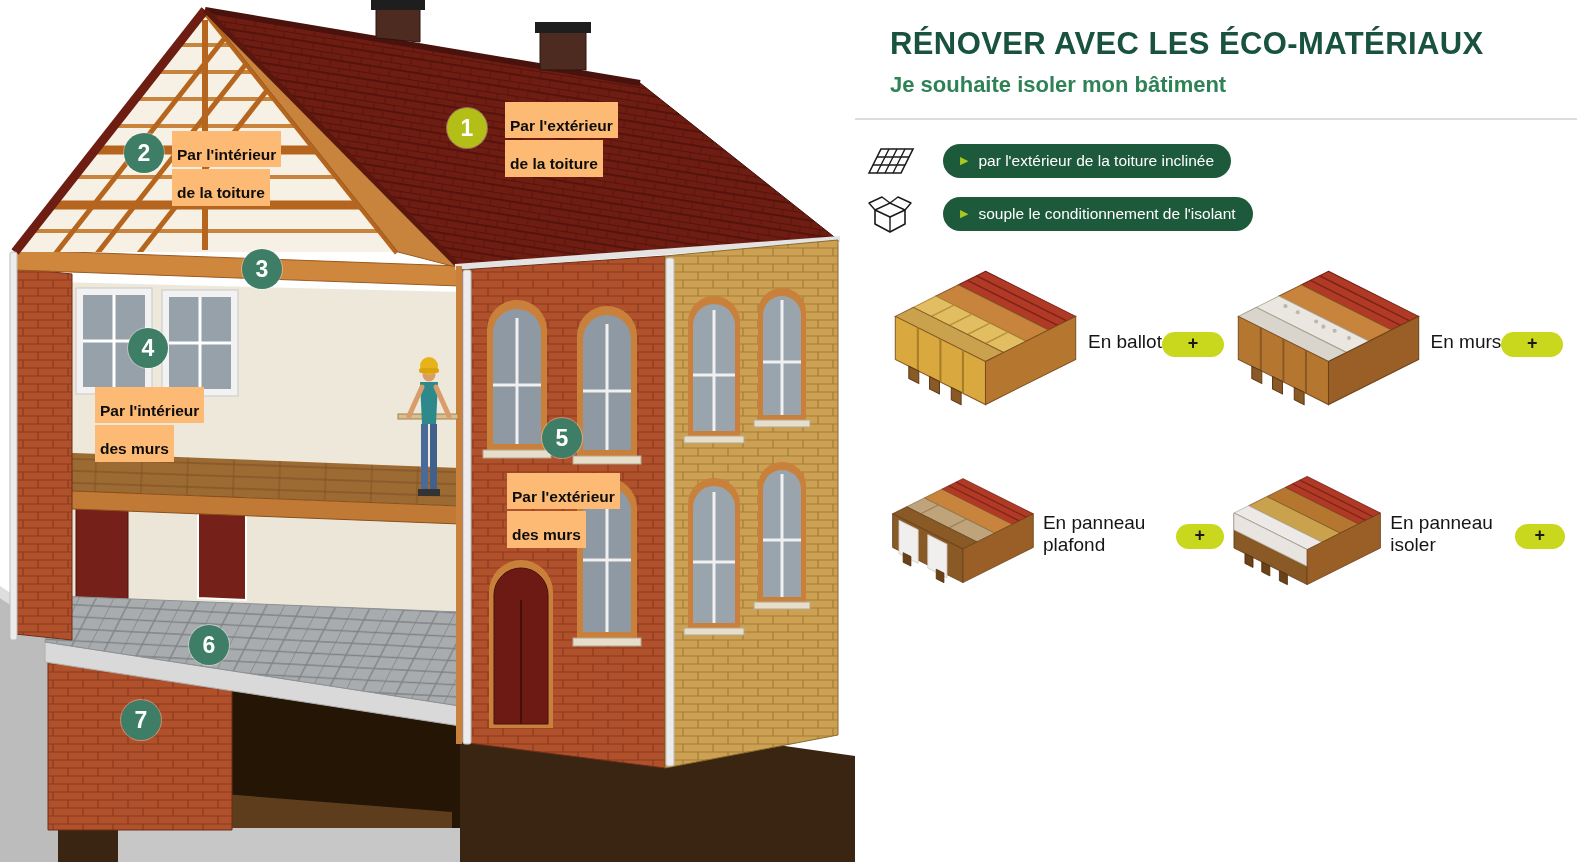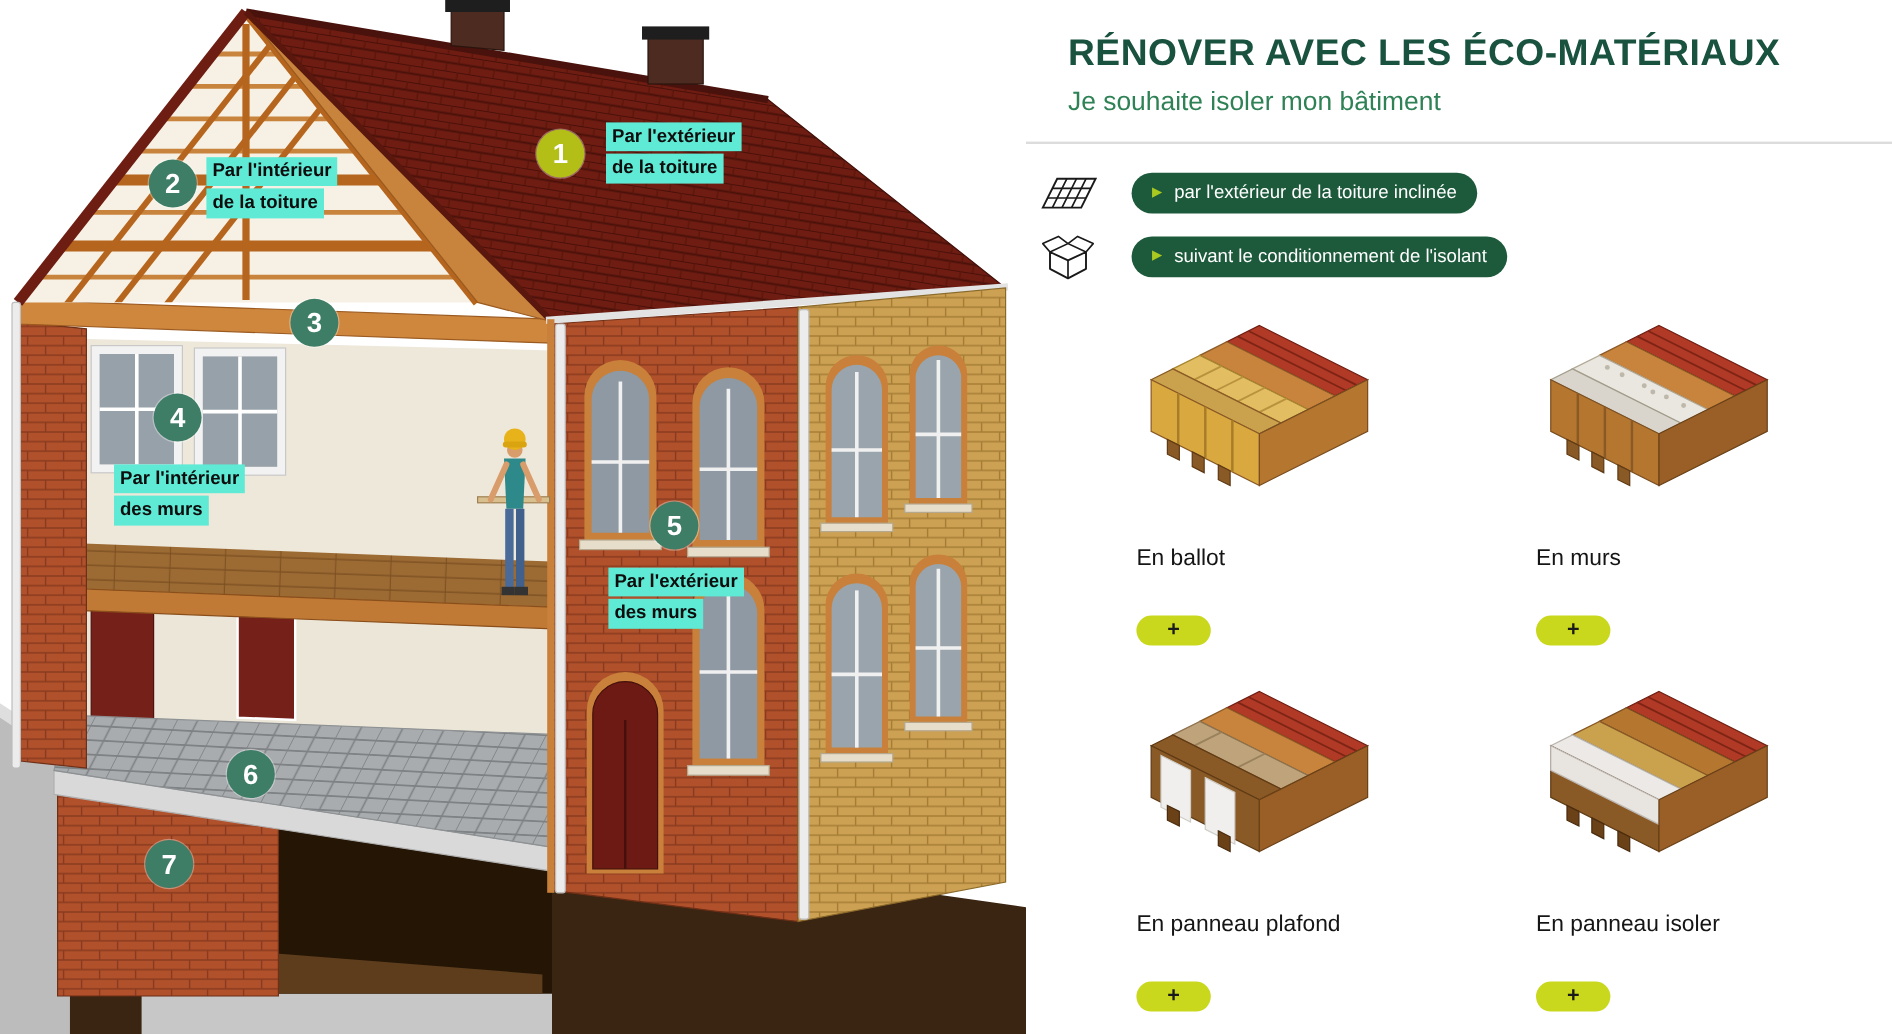--- a/index.html
+++ b/index.html
@@ -4,38 +4,38 @@
 <style>
   html,body{margin:0;padding:0;background:#fff;}
   .stage{position:relative;width:1577px;height:862px;background:#fff;overflow:hidden;
          font-family:"Liberation Sans",sans-serif;}
   
   .house-svg{position:absolute;left:0;top:0;}
   .marker-circle{position:absolute;width:40px;height:40px;border-radius:50%;
     display:flex;align-items:center;justify-content:center;
     color:#fff;font-size:23px;font-weight:700;z-index:5;box-shadow:0 0 0 1px rgba(255,255,255,.35);}
   .marker-label{position:absolute;z-index:5;}
-  .marker-label span{display:table;background:#5eead4;color:#0d0d0d;font-weight:700;
-    font-size:15.5px;line-height:1.25;padding:2px 5px 3px;margin-bottom:2px;white-space:nowrap;}
+  .marker-label span{display:table;background:#fdba74;color:#0d0d0d;font-weight:700;
+    font-size:15.5px;line-height:1.25;padding:14px 5px 3px;margin-bottom:2px;white-space:nowrap;}
   
   .rp{position:absolute;left:855px;top:0;width:722px;height:862px;background:#fff;}
   .title-row{display:flex;align-items:center;margin:26px 20px 0 16px;}
   .accent-bar{width:5px;background:#efb30e;border-radius:2px;margin-right:14px;flex:none;}
   .title-texts{display:flex;flex-direction:column;}
   .page-title{font-size:31px;font-weight:700;color:#19523f;margin:0;letter-spacing:.4px;line-height:1.15;}
-  .page-subtitle{font-size:22px;color:#2f8156;margin-top:10px;}
+  .page-subtitle{font-size:22px;color:#2f8156;margin-top:10px;font-weight:bold;}
   .divider{border:none;border-top:2px solid #dcdcdc;margin:20px 0 0 0;}
   .options{display:flex;flex-direction:column;gap:15px;margin:24px 0 0 6px;}
   .option-row{display:flex;align-items:center;gap:24px;}
   .option-icon{width:58px;display:flex;justify-content:center;flex:none;}
   .option-btn{display:inline-flex;align-items:center;gap:10px;background:#1d5a3b;color:#fff;
     border:none;border-radius:17px;padding:8px 17px;font-size:15.5px;font-family:inherit;cursor:pointer;}
   .arrow{color:#a9c920;font-size:11px;line-height:1;}
   .cards{display:grid;grid-template-columns:1fr 1fr;row-gap:24px;margin-top:22px;padding:0 28px;justify-items:center;}
-  .card{display:flex;flex-direction:column;gap:28px;}
+  .card{display:flex;align-items:center;}
   .card svg{width:205px;height:168px;}
   .caption{font-size:19px;color:#151515;font-weight:500;margin-top:2px;}
   .plus-btn{margin-top:8px;width:62px;height:25px;border:none;border-radius:13px;background:#c9d81c;
     font-size:18px;font-weight:700;color:#1a1a1a;display:flex;align-items:center;justify-content:center;
     cursor:pointer;padding:0 0 2px;font-family:inherit;}
 </style>
 </head>
 <body>
 
 <div class="stage">
@@ -292,21 +292,21 @@
         <span class="option-icon">
           <svg width="48" height="42" viewBox="0 0 48 42">
             <path d="M9,17 L24,24 L39,17 L39,31 L24,39 L9,31 Z" fill="none" stroke="#1a1a1a" stroke-width="1.6" stroke-linejoin="round"></path>
             <path d="M24,24 L24,39" stroke="#1a1a1a" stroke-width="1.4"></path>
             <path d="M9,17 L24,10 L39,17" fill="none" stroke="#1a1a1a" stroke-width="1.4"></path>
             <path d="M9,17 L3,10 L16,4 L24,10 M39,17 L45,10 L32,4 L24,10" fill="none" stroke="#1a1a1a" stroke-width="1.4" stroke-linejoin="round"></path>
           </svg>
         </span>
         <button class="option-btn">
           <span class="arrow">▶</span>
-          <span>suivant le conditionnement de l'isolant</span>
+          <span>souple le conditionnement de l'isolant</span>
         </button>
       </div>
     </div>
 
     <div class="cards">
 
       <div class="card">
         <svg viewBox="0 0 200 160">
           <polygon points="100,12 188,56 161.6,69.2 73.6,25.2" fill="#b03a26" stroke="#6f1d12"></polygon>
           <line x1="91.2" y1="16.4" x2="179.2" y2="60.4" stroke="#7e2415" stroke-width="1.5"></line>

